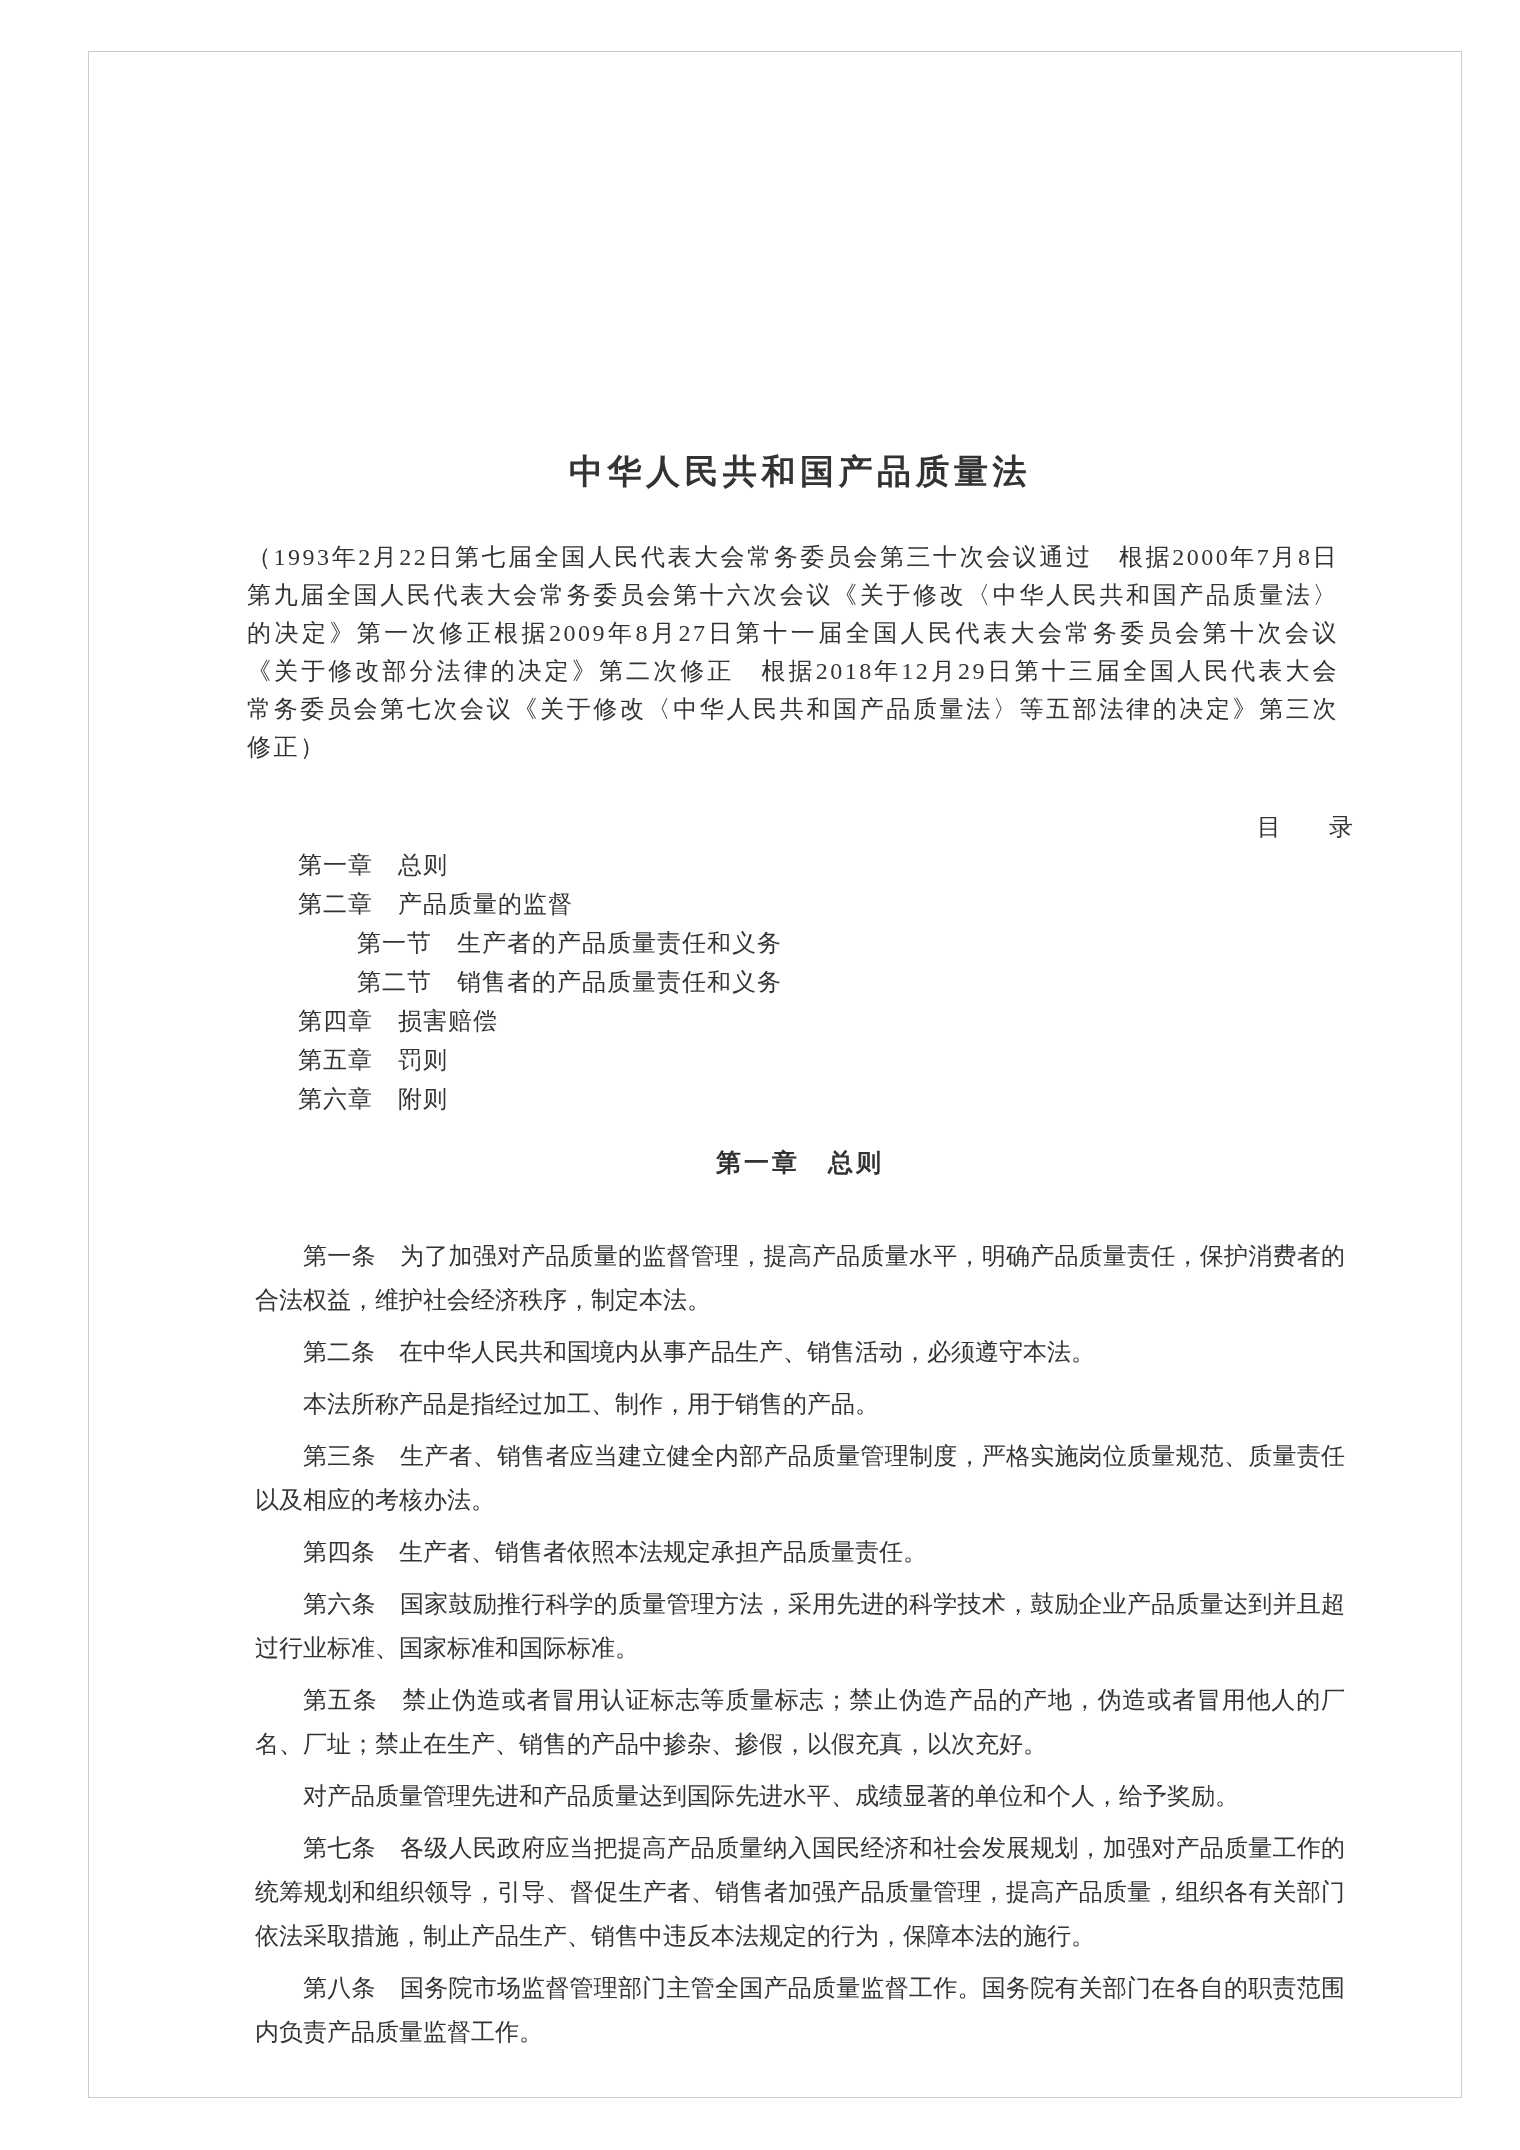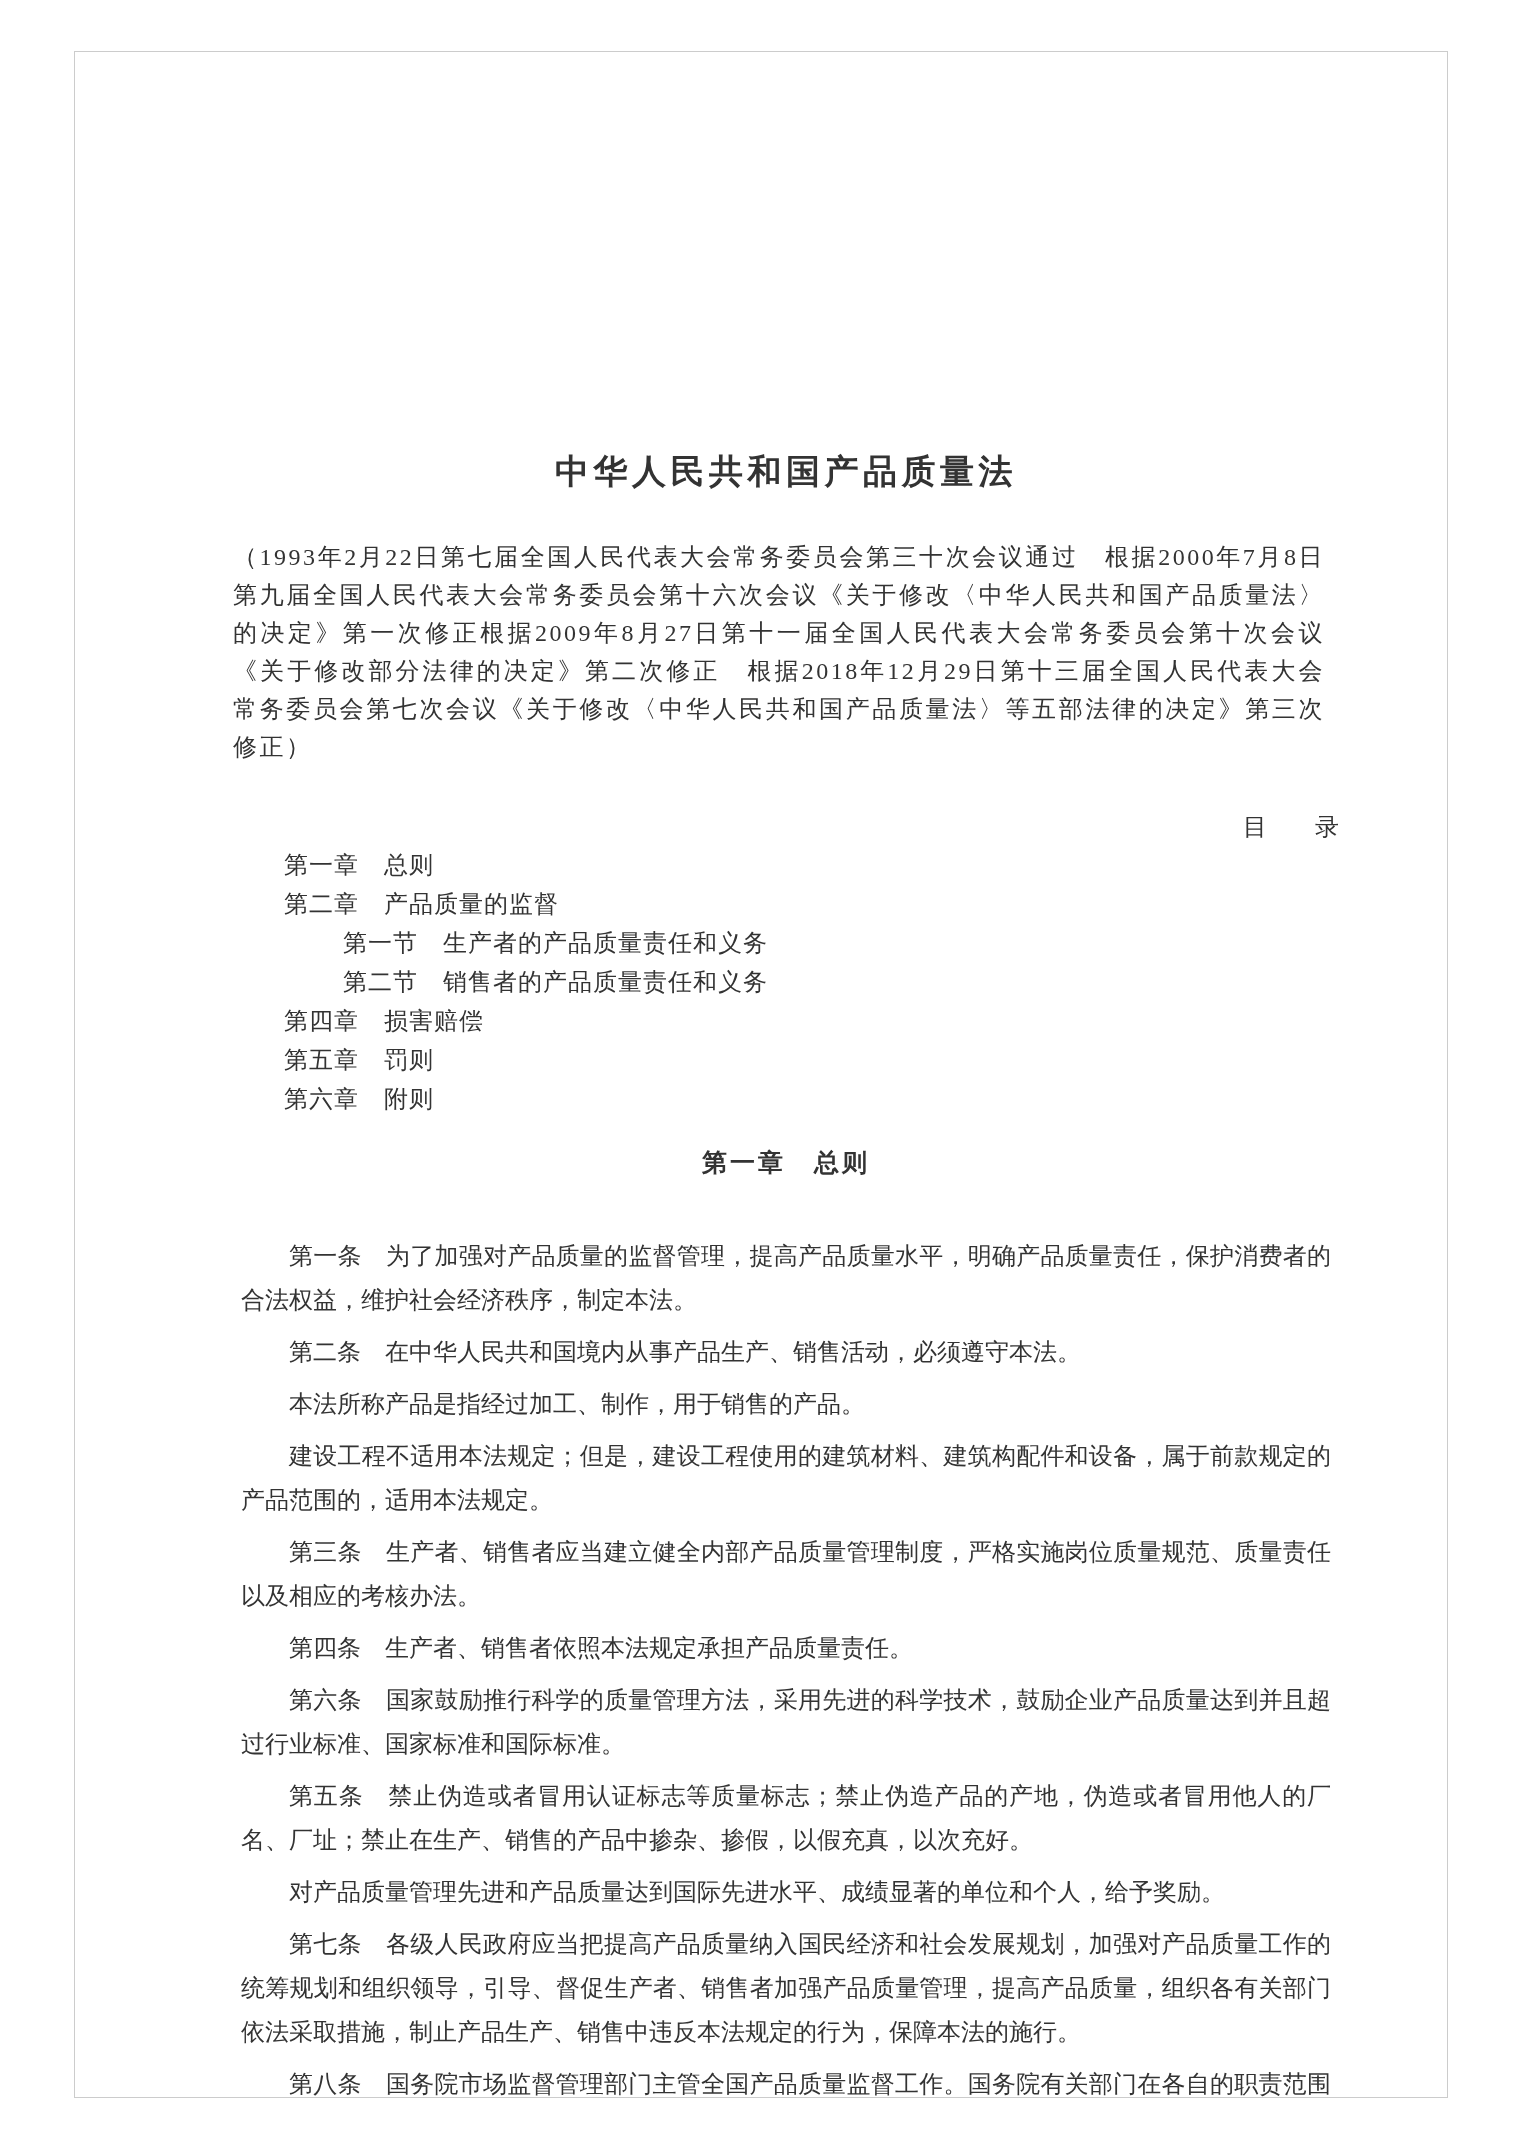--- a/index.html
+++ b/index.html
@@ -7,21 +7,21 @@
     padding: 0;
     background: #ffffff;
     width: 1520px;
     height: 2150px;
     position: relative;
     font-family: "Liberation Serif", "DejaVu Serif", serif;
     color: #333333;
   }
   .sheet {
     position: absolute;
-    left: 74px;
+    left: 88px;
     top: 51px;
     width: 1374px;
     height: 2047px;
     box-sizing: border-box;
     background: #ffffff;
     border: 1px solid #cccccc;
   }
   .content {
     box-sizing: border-box;
     width: 100%;
@@ -104,21 +104,20 @@
       <div class="toc-item lvl1">第五章　罚则</div>
       <div class="toc-item lvl1">第六章　附则</div>
     </div>
 
     <h2 class="chapter-heading">第一章　总则</h2>
 
     <div class="articles">
       <p>第一条　为了加强对产品质量的监督管理，提高产品质量水平，明确产品质量责任，保护消费者的合法权益，维护社会经济秩序，制定本法。</p>
       <p>第二条　在中华人民共和国境内从事产品生产、销售活动，必须遵守本法。</p>
       <p>本法所称产品是指经过加工、制作，用于销售的产品。</p>
-      <p>建设工程不适用本法规定；但是，建设工程使用的建筑材料、建筑构配件和设备，属于前款规定的产品范围的，适用本法规定。</p>
       <p>第三条　生产者、销售者应当建立健全内部产品质量管理制度，严格实施岗位质量规范、质量责任以及相应的考核办法。</p>
       <p>第四条　生产者、销售者依照本法规定承担产品质量责任。</p>
       <p>第六条　国家鼓励推行科学的质量管理方法，采用先进的科学技术，鼓励企业产品质量达到并且超过行业标准、国家标准和国际标准。</p>
       <p>第五条　禁止伪造或者冒用认证标志等质量标志；禁止伪造产品的产地，伪造或者冒用他人的厂名、厂址；禁止在生产、销售的产品中掺杂、掺假，以假充真，以次充好。</p>
       <p>对产品质量管理先进和产品质量达到国际先进水平、成绩显著的单位和个人，给予奖励。</p>
       <p>第七条　各级人民政府应当把提高产品质量纳入国民经济和社会发展规划，加强对产品质量工作的统筹规划和组织领导，引导、督促生产者、销售者加强产品质量管理，提高产品质量，组织各有关部门依法采取措施，制止产品生产、销售中违反本法规定的行为，保障本法的施行。</p>
       <p>第八条　国务院市场监督管理部门主管全国产品质量监督工作。国务院有关部门在各自的职责范围内负责产品质量监督工作。</p>
     </div>
 
   </div>

